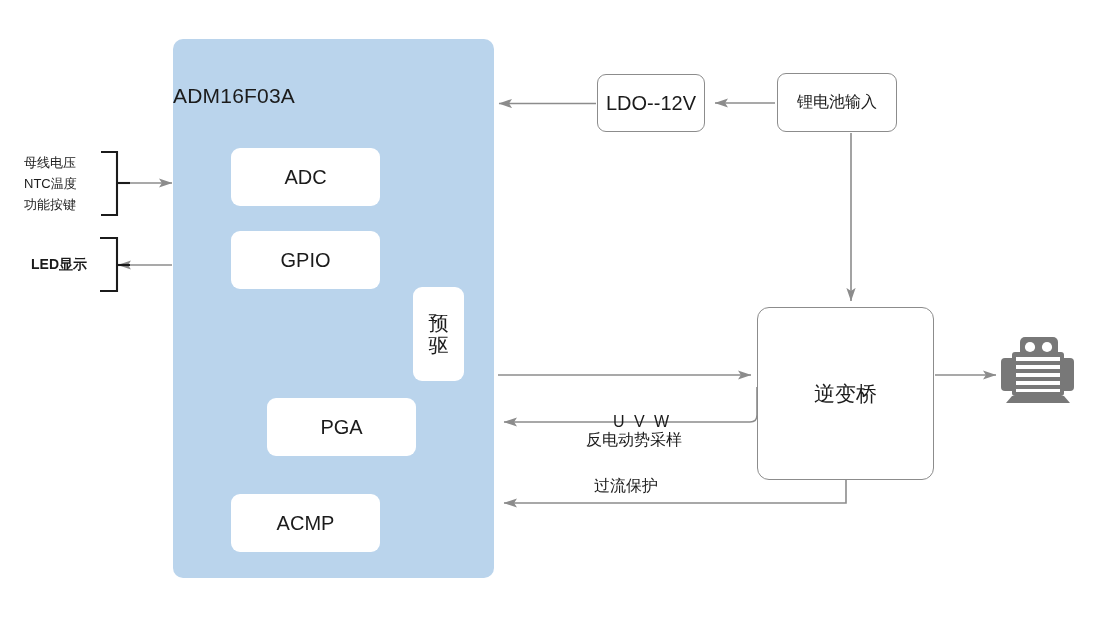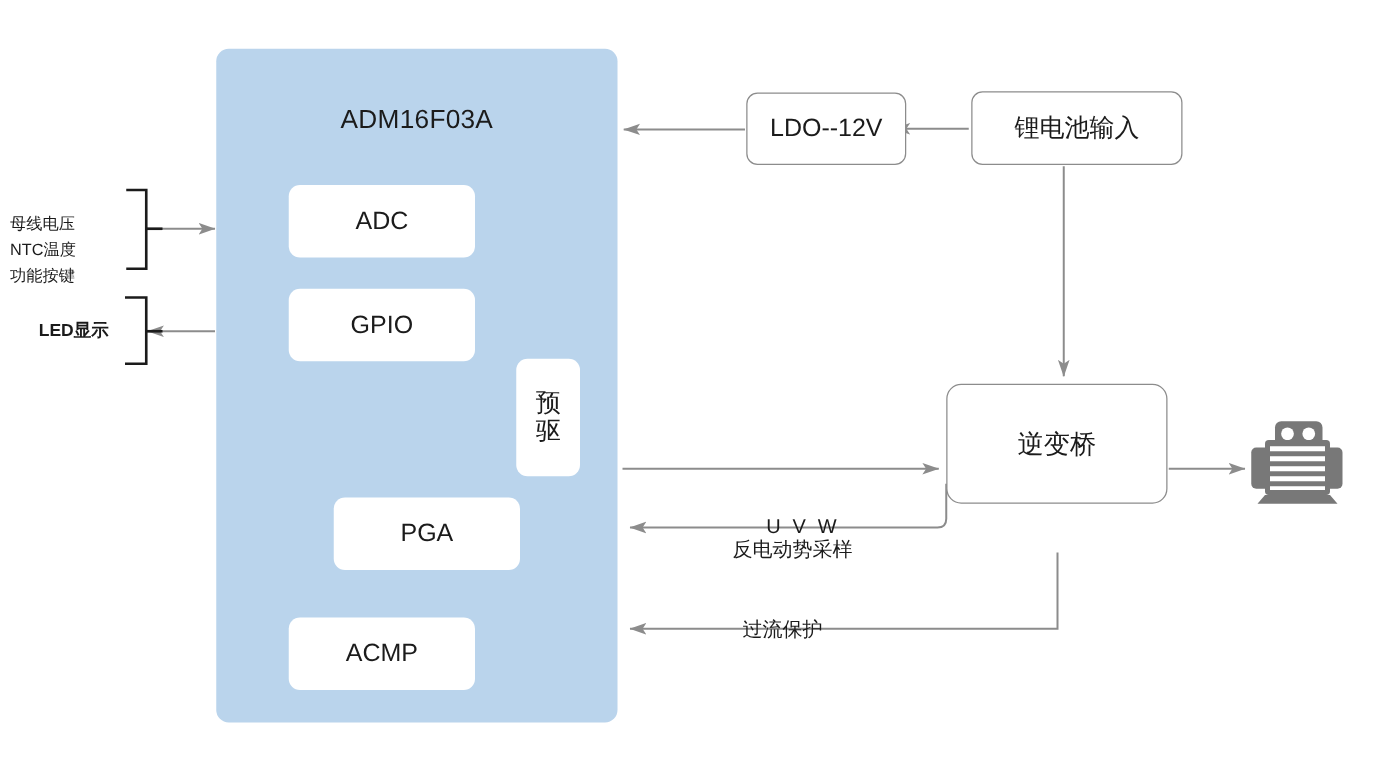--- a/index.html
+++ b/index.html
@@ -33,21 +33,20 @@
     width: 321px;
     height: 539px;
     background: #bad4ec;
     border-radius: 10px;
   }
   .mcu-title {
     position: absolute;
     left: 173px;
     top: 84px;
     width: 321px;
-    text-align: center;
     font-size: 21px;
     color: #1b1b1b;
     letter-spacing: 0.2px;
   }
   
   .subblock {
     position: absolute;
     left: 231px;
     width: 149px;
     height: 58px;
@@ -90,52 +89,52 @@
     background: #ffffff;
     border: 1.4px solid #8c8c8c;
     border-radius: 9px;
     display: flex;
     align-items: center;
     justify-content: center;
     color: #1b1b1b;
     box-sizing: border-box;
   }
   .box-ldo {
-    left: 597px; top: 74px; width: 128px; height: 58px;
+    left: 597px; top: 74px; width: 108px; height: 58px;
     font-size: 20px;
   }
   .box-batt {
-    left: 777px; top: 73px; width: 169px; height: 59px;
-    font-size: 20px;
+    left: 777px; top: 73px; width: 120px; height: 59px;
+    font-size: 16px;
   }
   .box-bridge {
-    left: 757px; top: 307px; width: 177px; height: 96px;
+    left: 757px; top: 307px; width: 177px; height: 173px;
     font-size: 21px;
     border-radius: 12px;
   }
   
   .edge-label {
     position: absolute;
     font-size: 16px;
     color: #1b1b1b;
     white-space: nowrap;
   }
   .lbl-uvw   { left: 613px; top: 381px; letter-spacing: 2.5px; margin-top: 32px; }
   .lbl-bemf  { left: 586px; top: 430px; }
-  .lbl-ocp   { left: 594px; top: 494px; }
+  .lbl-ocp   { left: 594px; top: 476px; }
 
   
   .side-label {
     position: absolute;
     font-size: 13px;
     color: #1b1b1b;
     white-space: nowrap;
     line-height: 1.62;
   }
-  .sl-inputs { left: 8px; top: 152px; margin-top: 16px; }
+  .sl-inputs { left: 24px; top: 152px; }
   .sl-led    { left: 31px; top: 253px; font-size: 14px; font-weight: bold; }
 </style>
 </head>
 <body>
 
 <div id="canvas">
 
   <svg class="svg-layer" viewBox="0 0 1100 619">
     <defs>
       <marker id="arr-r" markerWidth="9" markerHeight="9" refX="8.2" refY="3.1" orient="auto" markerUnits="strokeWidth">

